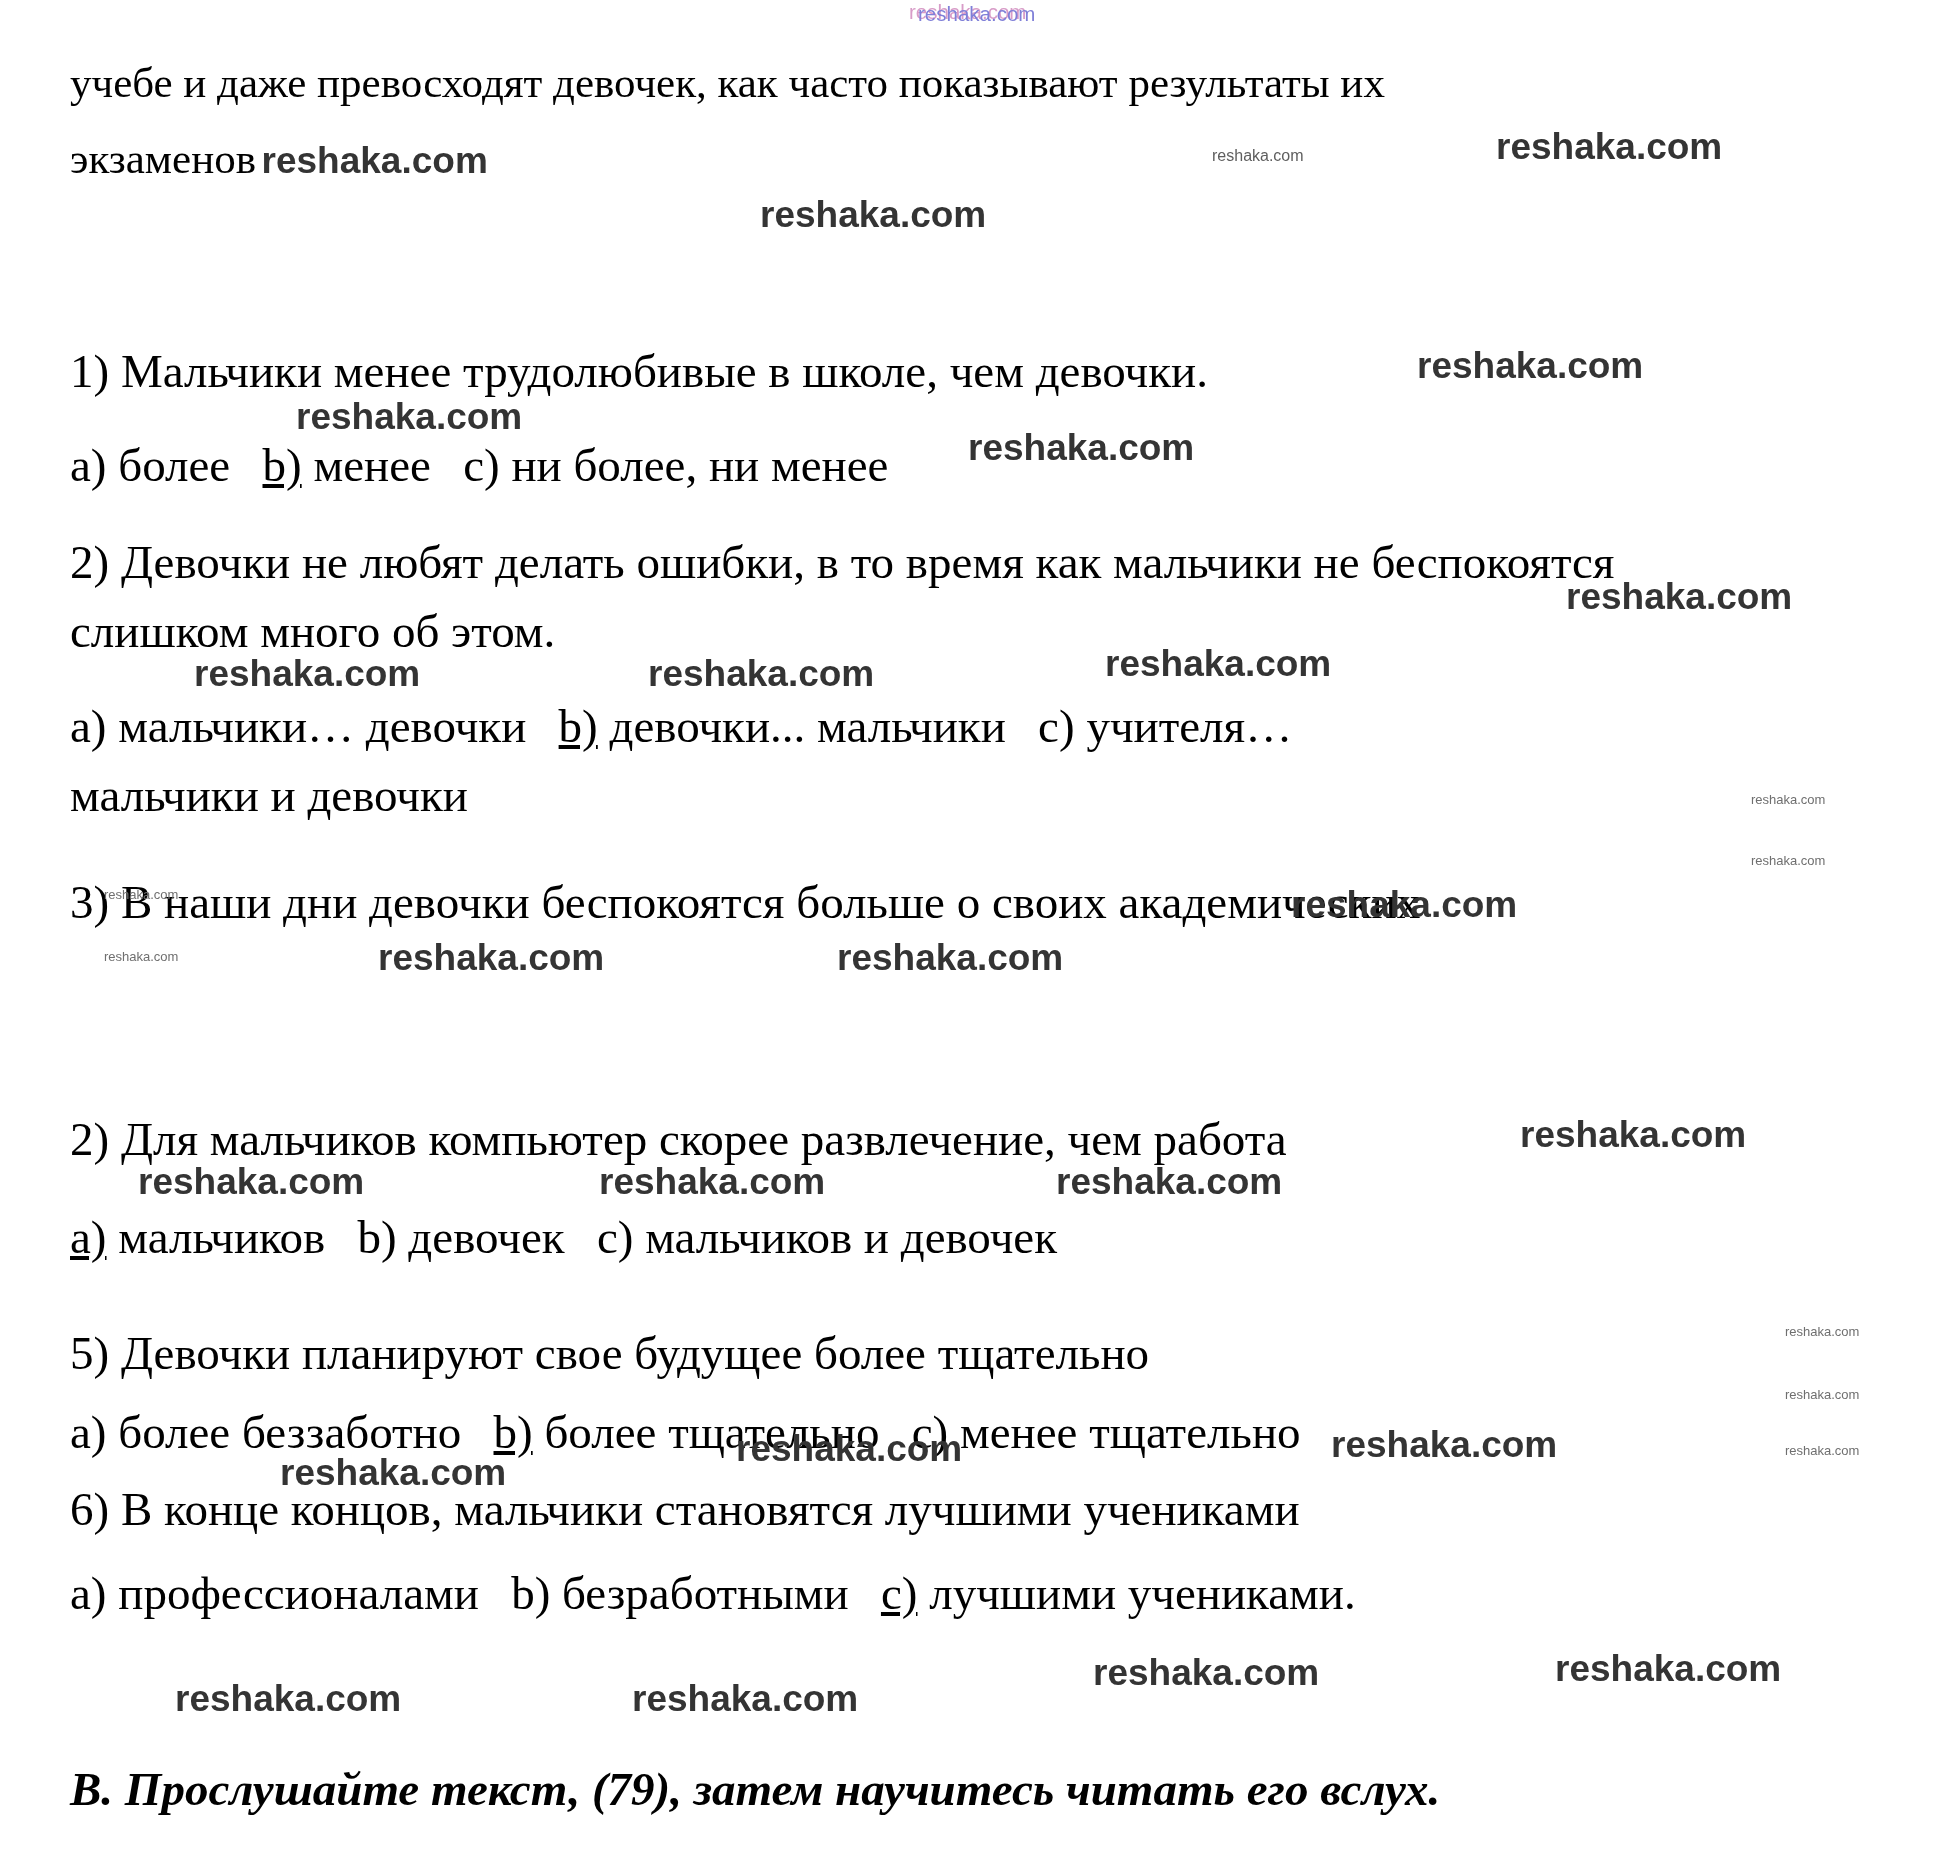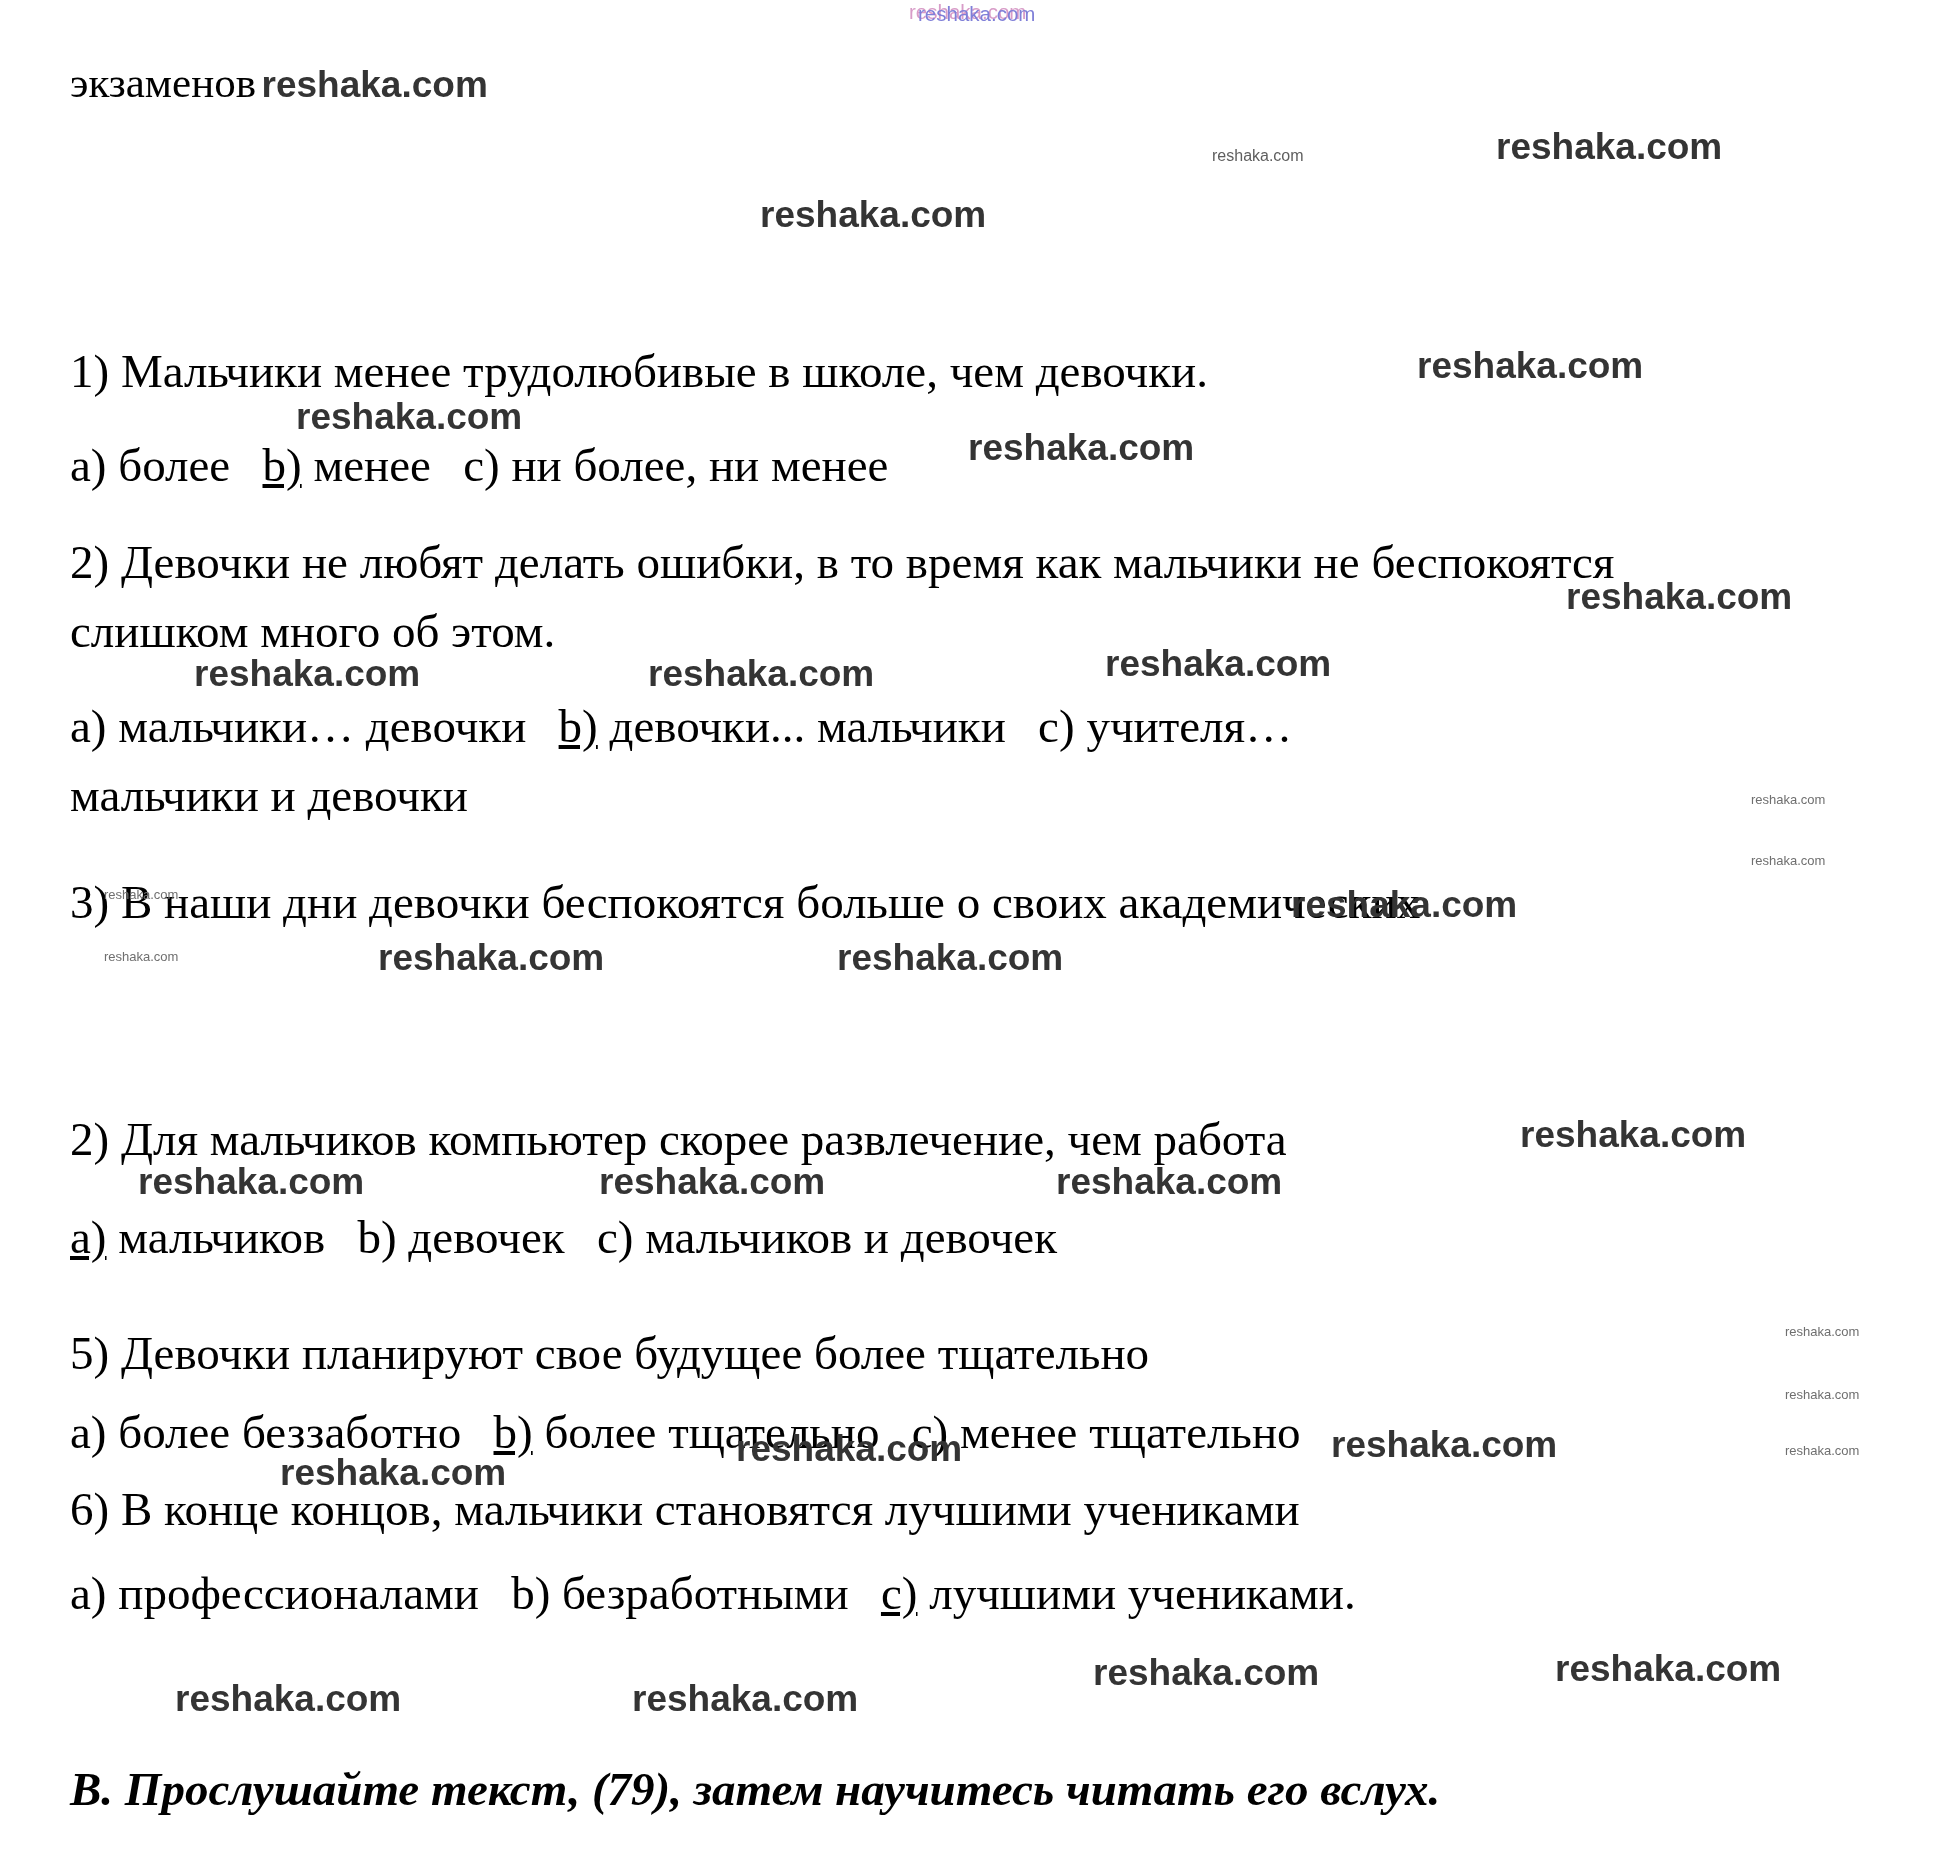--- a/index.html
+++ b/index.html
@@ -45,20 +45,21 @@
 </style>
 </head>
 <body>
 
 <div class="doc">
 
   <span class="wm wm-top-pink" style="left:909px; top:0px;">reshaka.com</span>
   <span class="wm wm-top-blue" style="left:918px; top:1.9px;">reshaka.com</span>
 
   <div class="block intro" style="top:45px;">
+    <div>учебе и даже превосходят девочек, как часто показывают результаты их</div>
     <div class="intro-row"><span>экзаменов</span><span class="wm-inline">reshaka.com</span></div>
   </div>
 
   <span class="wm wm-sm" style="left:1212px; top:147px;">reshaka.com</span>
   <span class="wm" style="left:1496px; top:126px;">reshaka.com</span>
   <span class="wm" style="left:760px; top:194px;">reshaka.com</span>
 
   <div class="block q-text" style="top:337px;">
     <div class="line">1) Мальчики менее трудолюбивые в школе, чем девочки.</div>
     <div class="line"></div>

